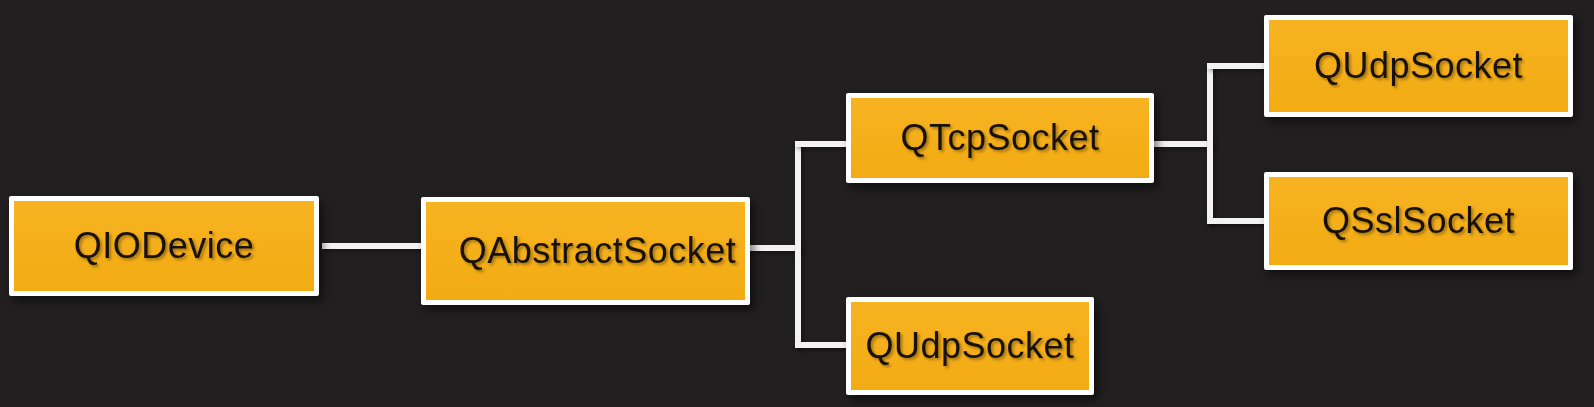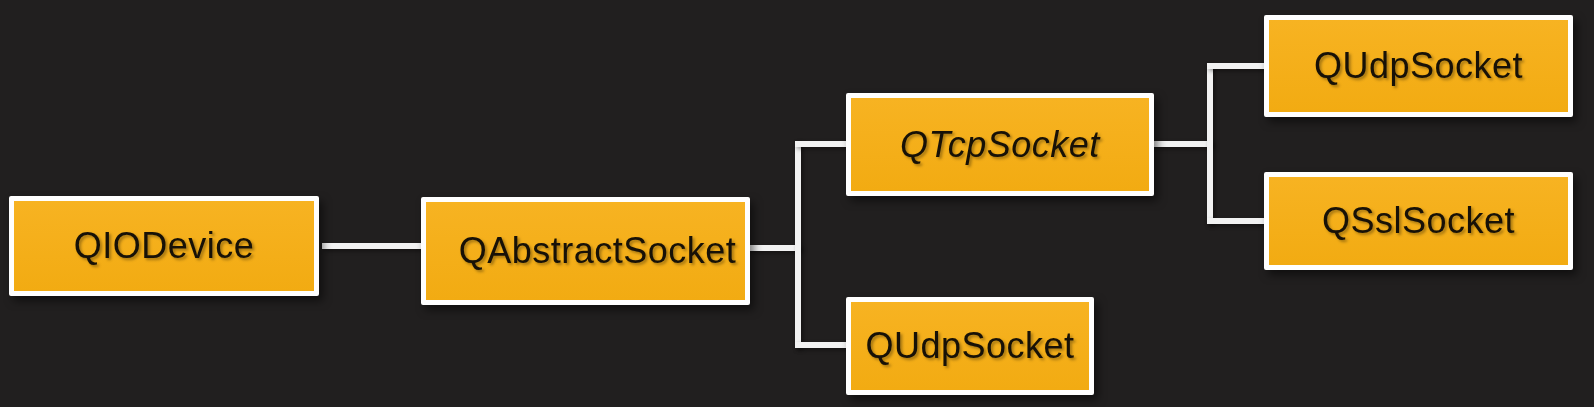--- a/index.html
+++ b/index.html
@@ -33,21 +33,21 @@
   }
   .edge {
     position: absolute;
     background: #f2f2f2;
     box-shadow: 2px 2px 4px rgba(0,0,0,0.4);
     z-index: 1;
   }
   
   #n-qiodevice       { left: 9px;   top: 196px; width: 310px; height: 100px; }
   #n-qabstractsocket { left: 421px;  top: 197px; width: 329px; height: 108px; padding-left: 24px; }
-  #n-qtcpsocket      { left: 846px;  top: 93px;  width: 308px; height: 103px; font-style: italic; }
+  #n-qtcpsocket      { left: 846px;  top: 93px;  width: 308px; height: 90px; }
   #n-qudpsocket      { left: 846px;  top: 297px; width: 248px; height: 98px;  }
   #n-qsctpsocket     { left: 1264px; top: 15px;  width: 309px; height: 102px; }
   #n-qsslsocket      { left: 1264px; top: 172px; width: 309px; height: 98px;  }
   
   #e-io-abs    { left: 322px;  top: 243px; width: 102px; height: 6px; }
   #e-abs-stub  { left: 747px;  top: 245px; width: 54px;  height: 6px; }
   #e-v1        { left: 795px;  top: 141px; width: 6px;   height: 207px; }
   #e-tcp-in    { left: 795px;  top: 141px; width: 54px;  height: 6px; }
   #e-udp-in    { left: 795px;  top: 342px; width: 54px;  height: 6px; }
   #e-tcp-stub  { left: 1151px; top: 141px; width: 62px;  height: 6px; }

